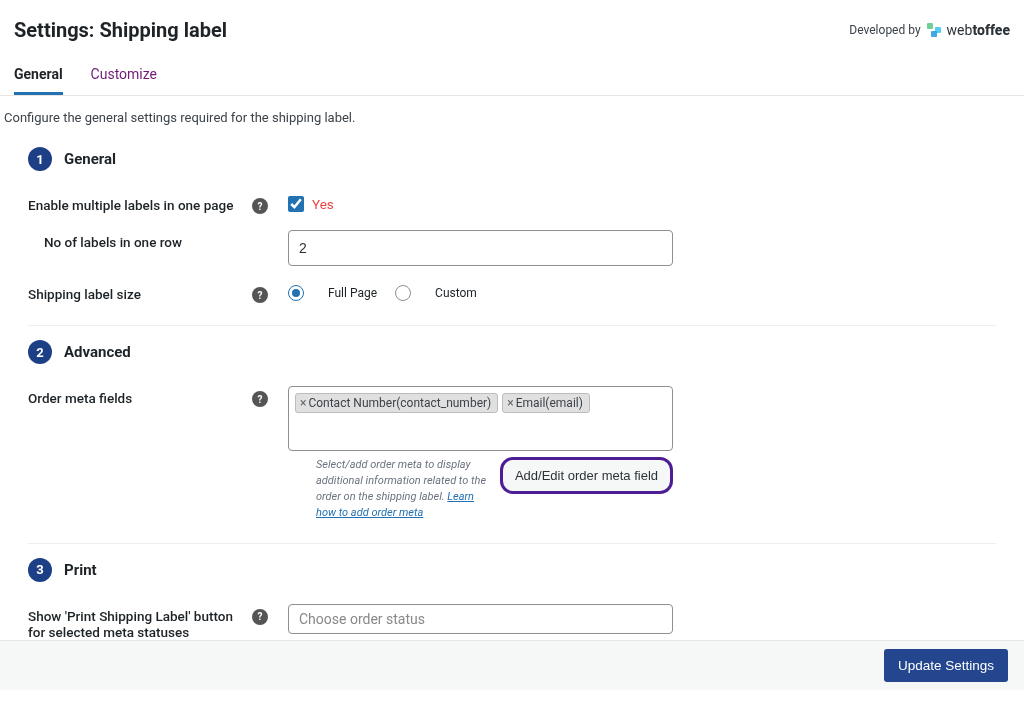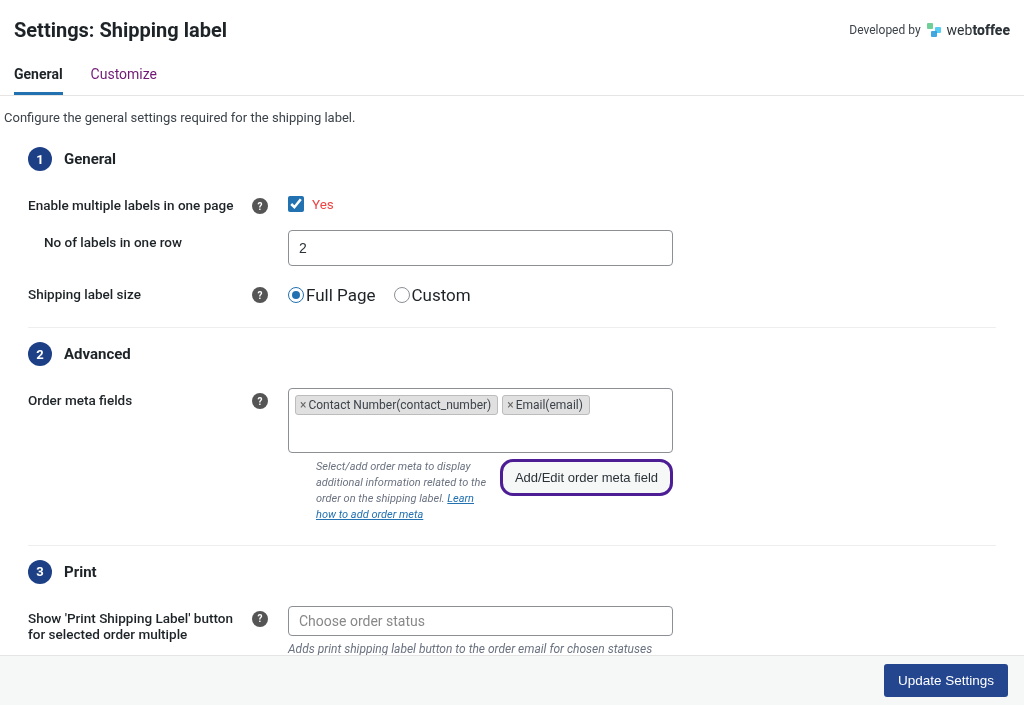--- a/index.html
+++ b/index.html
@@ -33,37 +33,37 @@
   .row .label-col .label-text { flex:1; }
   .row .label-col.indent .label-text { padding-left:16px; }
   .help-icon { width:16px; height:16px; border-radius:50%; background:#555; color:#fff; font-size:10px; font-weight:700; display:inline-flex; align-items:center; justify-content:center; flex-shrink:0; margin-top:1px; cursor:pointer; }
   .field-col { flex:1; max-width:410px; }
   
   input[type="text"].text-input { width:385px; height:36px; border:1px solid #8c8f94; border-radius:4px; padding:0 10px; font-size:14px; color:#2c3338; }
   .checkbox-wrap { display:flex; align-items:center; gap:8px; padding-top:3px; }
   input[type="checkbox"].cb { width:16px; height:16px; accent-color:#2271b1; cursor:pointer; }
   .cb-label { font-size:13.5px; color:#ef4444; }
   .radio-group { display:flex; gap:18px; padding-top:3px; }
-  .radio-opt { display:flex; align-items:center; gap:2px; font-size:17px; color:#1d2327; cursor:pointer; }
+  .radio-opt { display:flex; align-items:center; gap:24px; font-size:12px; color:#1d2327; cursor:pointer; }
   .radio-mark { width:16px; height:16px; border:1.5px solid #8c8f94; border-radius:50%; display:inline-flex; align-items:center; justify-content:center; }
   .radio-mark.checked { border-color:#2271b1; }
   .radio-mark.checked::after { content:""; width:8px; height:8px; border-radius:50%; background:#2271b1; }
   .tagbox { width:385px; min-height:65px; border:1px solid #8c8f94; border-radius:4px; padding:6px; display:flex; flex-wrap:wrap; gap:4px; align-content:flex-start; }
   .tag { background:#e0e0e0; border:1px solid #bcbcbc; border-radius:3px; padding:2px 6px 2px 4px; font-size:12px; color:#3c434a; display:inline-flex; align-items:center; gap:2px; }
   .tag .x { font-size:12px; color:#666; cursor:pointer; }
   .help-text { font-size:11px; color:#6b7280; font-style:italic; line-height:1.45;margin-left:28px; }
   .help-link { color:#2271b1; text-decoration:underline; font-style:italic; }
   .meta-row { display:flex; justify-content:space-between; align-items:flex-start; width:385px; gap:10px; margin-top:6px; }
   .meta-row .help-text { flex:1; }
   .btn-secondary { border:3px solid #4c1d95; background:#f6f7f7; color:#2c3338; font-size:13px; padding:8px 12px; border-radius:13px; cursor:pointer; white-space:nowrap; }
   .select-box { width:385px; height:30px; border:1px solid #8c8f94; border-radius:4px; padding:0 10px; display:flex; align-items:center; font-size:14px; color:#888; cursor:pointer; }
   .caption { font-size:12px; color:#6b7280; font-style:italic; margin-top:6px; }
   hr.divider { border:none; border-top:1px solid #eee; margin:14px 0 14px 0; }
   
-  .footer { position:absolute; bottom:1px; left:0; right:0; height:50px; background:#f6f7f7; border-top:1px solid #e5e5e5; display:flex; justify-content:flex-end; align-items:center; padding:14px 16px; }
+  .footer { position:absolute; bottom:16px; left:0; right:0; height:50px; background:#f6f7f7; border-top:1px solid #e5e5e5; display:flex; justify-content:flex-end; align-items:center; padding:14px 16px; }
   .btn-primary { background:#24468f; color:#fff; border:none; font-size:13.5px; font-weight:500; padding:9px 14px; border-radius:3px; cursor:pointer; }
 </style>
 </head>
 <body>
 
 <div class="page">
 
   <div class="header">
     <h1>Settings: Shipping label</h1>
     <div class="developed">
@@ -168,21 +168,21 @@
 
     <hr class="divider">
 
     <div class="section-hdr">
       <span class="badge-num">3</span>
       <h2>Print</h2>
     </div>
 
     <div class="row">
       <div class="label-col">
-        <span class="label-text">Show 'Print Shipping Label' button for selected order multiple</span>
+        <span class="label-text">Show 'Print Shipping Label' button for selected meta statuses</span>
         <span class="help-icon">?</span>
       </div>
       <div class="field-col">
         <div class="select-box">Choose order status</div>
         <div class="caption">Adds print shipping label button to the order email for chosen statuses</div>
       </div>
     </div>
 
   </div>
 

